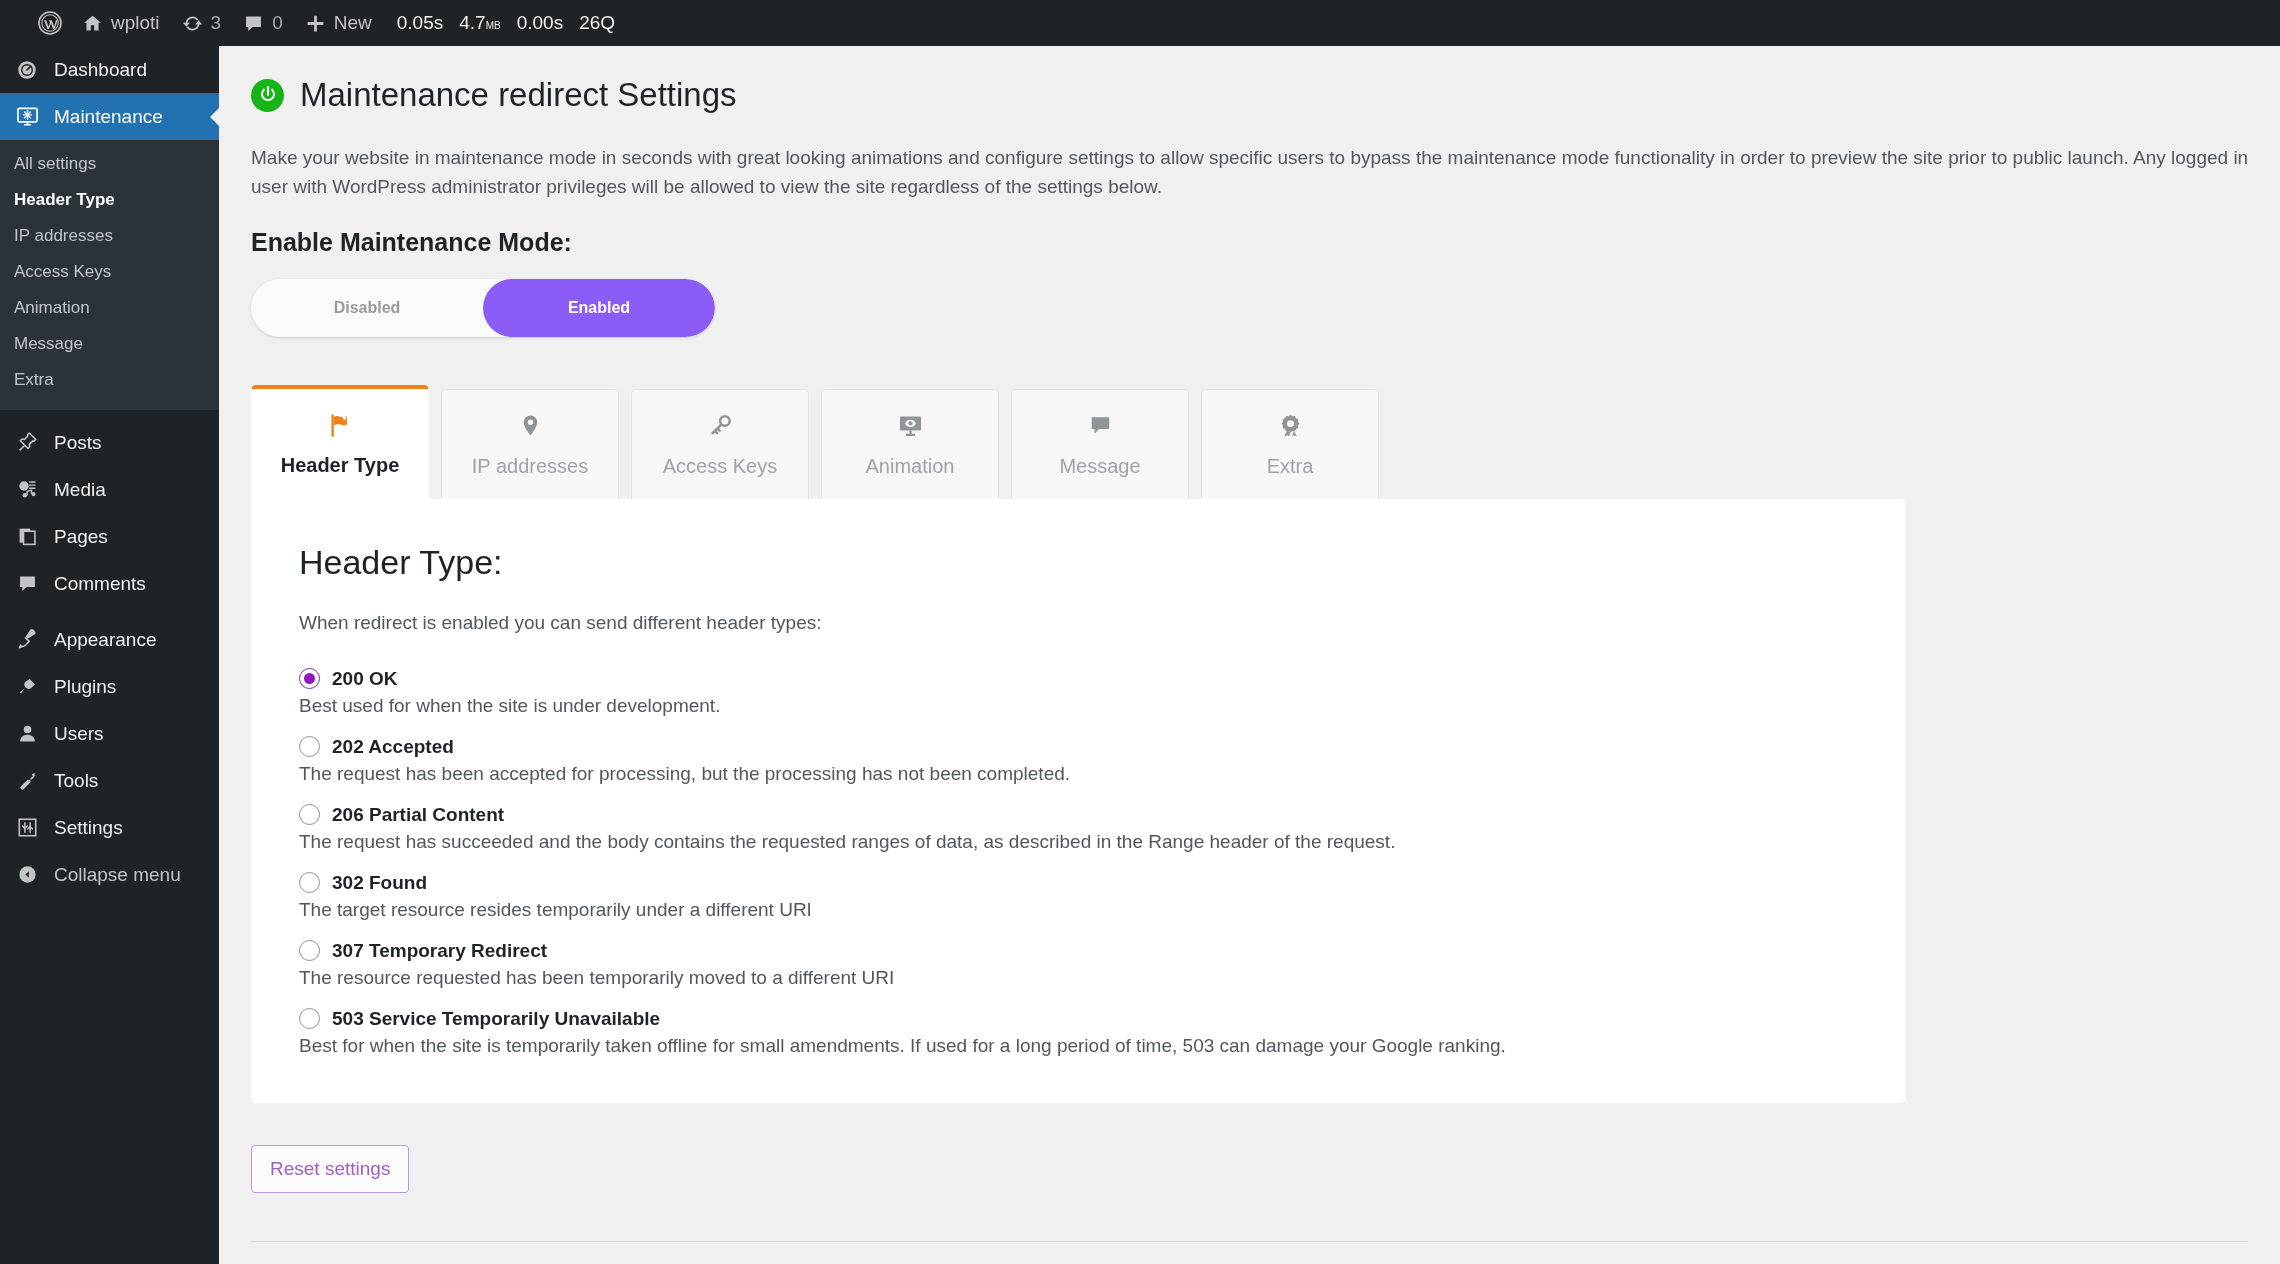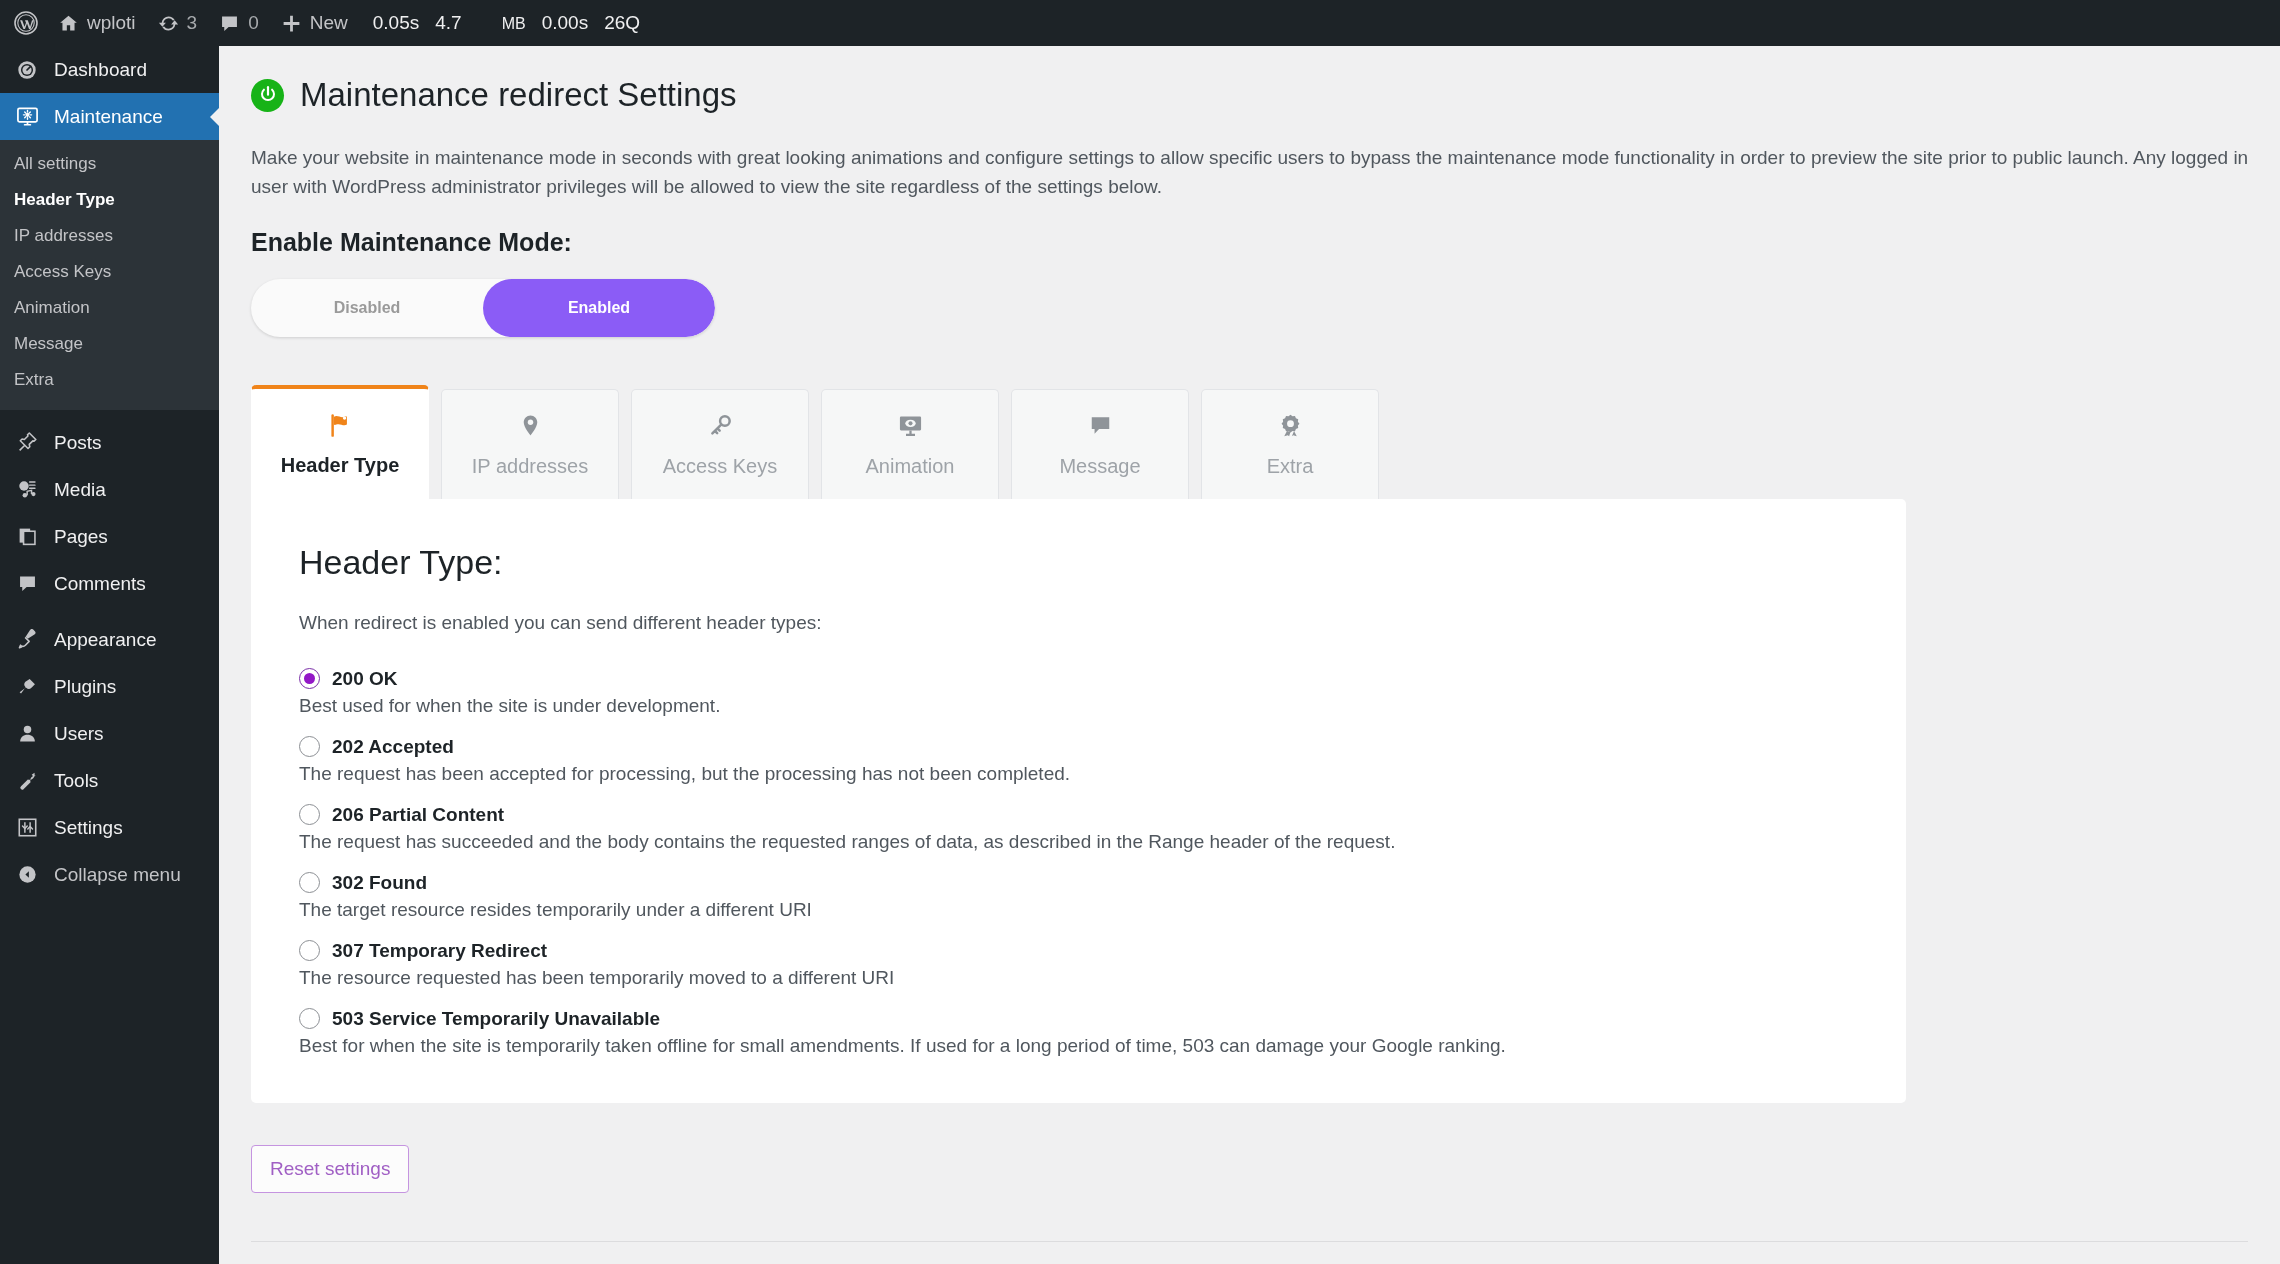--- a/index.html
+++ b/index.html
@@ -11,33 +11,34 @@
   }
 
   
   #adminbar {
     position: absolute; top: 0; left: 0;
     width: 2280px; height: 46px;
     background: #1d2327;
     display: flex; align-items: center;
     color: #c3c4c7; font-size: 19px;
     z-index: 50;
+    padding-left: 24px;
   }
   .ab-item {
     display: flex; align-items: center; gap: 8px;
     height: 46px; padding: 0 11px;
     color: #c3c4c7; white-space: nowrap;
   }
   .ab-left { display: flex; align-items: center; }
   .ab-right { margin-left: auto; display: flex; align-items: center; padding-right: 6px; }
   .ab-icon { display: inline-flex; align-items: center; justify-content: center; }
   .ab-icon svg { display: block; }
   .ab-num { color: #a7aaad; }
   .ab-perf { display: flex; align-items: center; gap: 16px; padding: 0 14px; font-size: 19px; color: #f0f0f1; }
-  .ab-perf small { font-size: 16px; margin-left: 40px; }
+  .ab-perf small { font-size: 10px; }
 
   .maint-status { display: flex; align-items: center; gap: 13px; padding: 0 14px; }
   .pw-badge {
     width: 27px; height: 27px; border-radius: 50%;
     background: #18b818; display: flex; align-items: center; justify-content: center;
   }
   .ms-label { color: #f0f0f1; font-size: 19px; }
   .ms-off { color: #ffffff; font-weight: bold; font-size: 17px; padding: 0 6px; letter-spacing: .3px; }
   .ms-on {
     background: #24b324; color: #fff; font-weight: bold; font-size: 17px;

